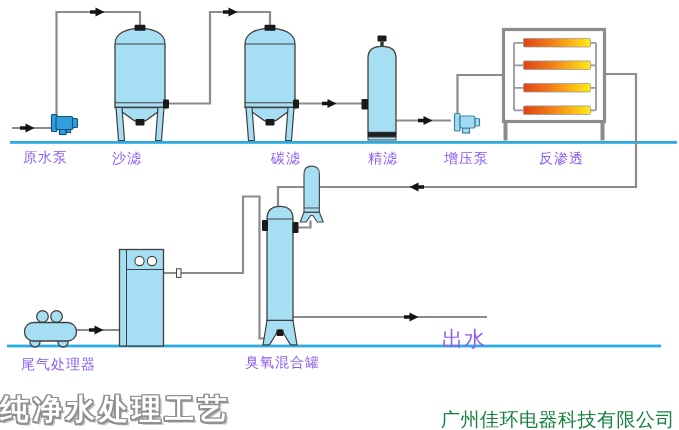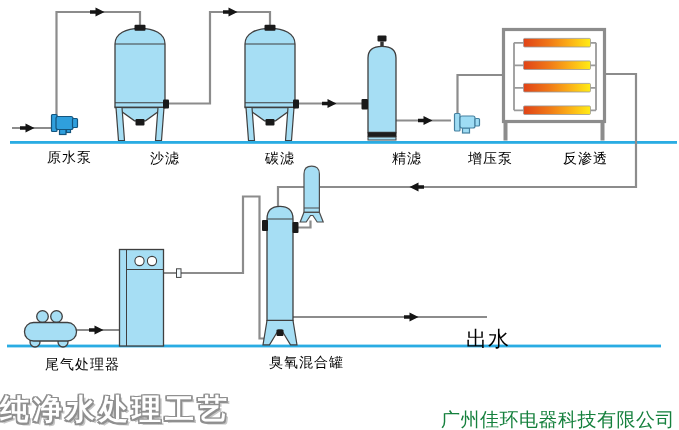--- a/index.html
+++ b/index.html
@@ -3,24 +3,23 @@
 <meta charset="utf-8">
 <style>
   html,body { margin:0; padding:0; background:#ffffff; }
   #stage {
     position:relative; width:679px; height:430px;
     background:#ffffff; overflow:hidden;
     font-family:"Liberation Sans","DejaVu Sans",sans-serif;
   }
   #diagram-svg { position:absolute; left:0; top:0; }
   .lbl {
-    position:absolute; font-size:14px; color:#000000;
+    position:absolute; font-size:14px; color:#8b5cf6;
     letter-spacing:1px; white-space:nowrap;
     font-family:Liberation Sans, sans-serif;
-    margin-left:24px;
   }
   .lbl-out { font-size:21px; }
   .title {
     position:absolute; left:0; right:0; top:390px; 
     font-size:29px; font-weight:bold; letter-spacing:4px; color:#ffffff;
     font-family:"Liberation Sans","DejaVu Sans",sans-serif;
     text-shadow:
       -1.5px -1.5px 0 #8f8f8f, 1.5px -1.5px 0 #8f8f8f,
       -1.5px  1.5px 0 #8f8f8f, 1.5px  1.5px 0 #8f8f8f,
       -1.5px  0   0 #8f8f8f, 1.5px 0 0 #8f8f8f,
@@ -155,22 +154,22 @@
       <rect x="119.5" y="249.5" width="44" height="96.5" fill="#A6DEF4" stroke="#3f3f3f" stroke-width="1.3"></rect>
       <path d="M126.5 249.5 V346 M126.5 269.5 H163.5" stroke="#3f3f3f" stroke-width="1" fill="none"></path>
       <circle cx="139.5" cy="261" r="4.6" fill="#ffffff" stroke="#3f3f3f" stroke-width="1.1"></circle>
       <circle cx="152" cy="261" r="4.6" fill="#ffffff" stroke="#3f3f3f" stroke-width="1.1"></circle>
     </g>
 
     <rect x="176.5" y="268.8" width="4.5" height="8.6" fill="#f4fbff" stroke="#444" stroke-width="1"></rect>
   </svg>
 
   <div class="lbl" style="left:23px; top:149px;">原水泵</div>
-  <div class="lbl" style="left:126px; top:150px;">沙滤</div>
-  <div class="lbl" style="left:241px; top:150px;">碳滤</div>
+  <div class="lbl" style="left:112px; top:150px;">沙滤</div>
+  <div class="lbl" style="left:271px; top:150px;">碳滤</div>
   <div class="lbl" style="left:368px; top:150px;">精滤</div>
   <div class="lbl" style="left:444px; top:150px;">增压泵</div>
   <div class="lbl" style="left:539px; top:150px;">反渗透</div>
   <div class="lbl" style="left:21px;  top:356px;">尾气处理器</div>
   <div class="lbl" style="left:245px; top:354px;">臭氧混合罐</div>
   <div class="lbl lbl-out" style="left:442px; top:325px;">出水</div>
 
   <div class="title">纯净水处理工艺</div>
   <div class="company">广州佳环电器科技有限公司</div>
 </div>

